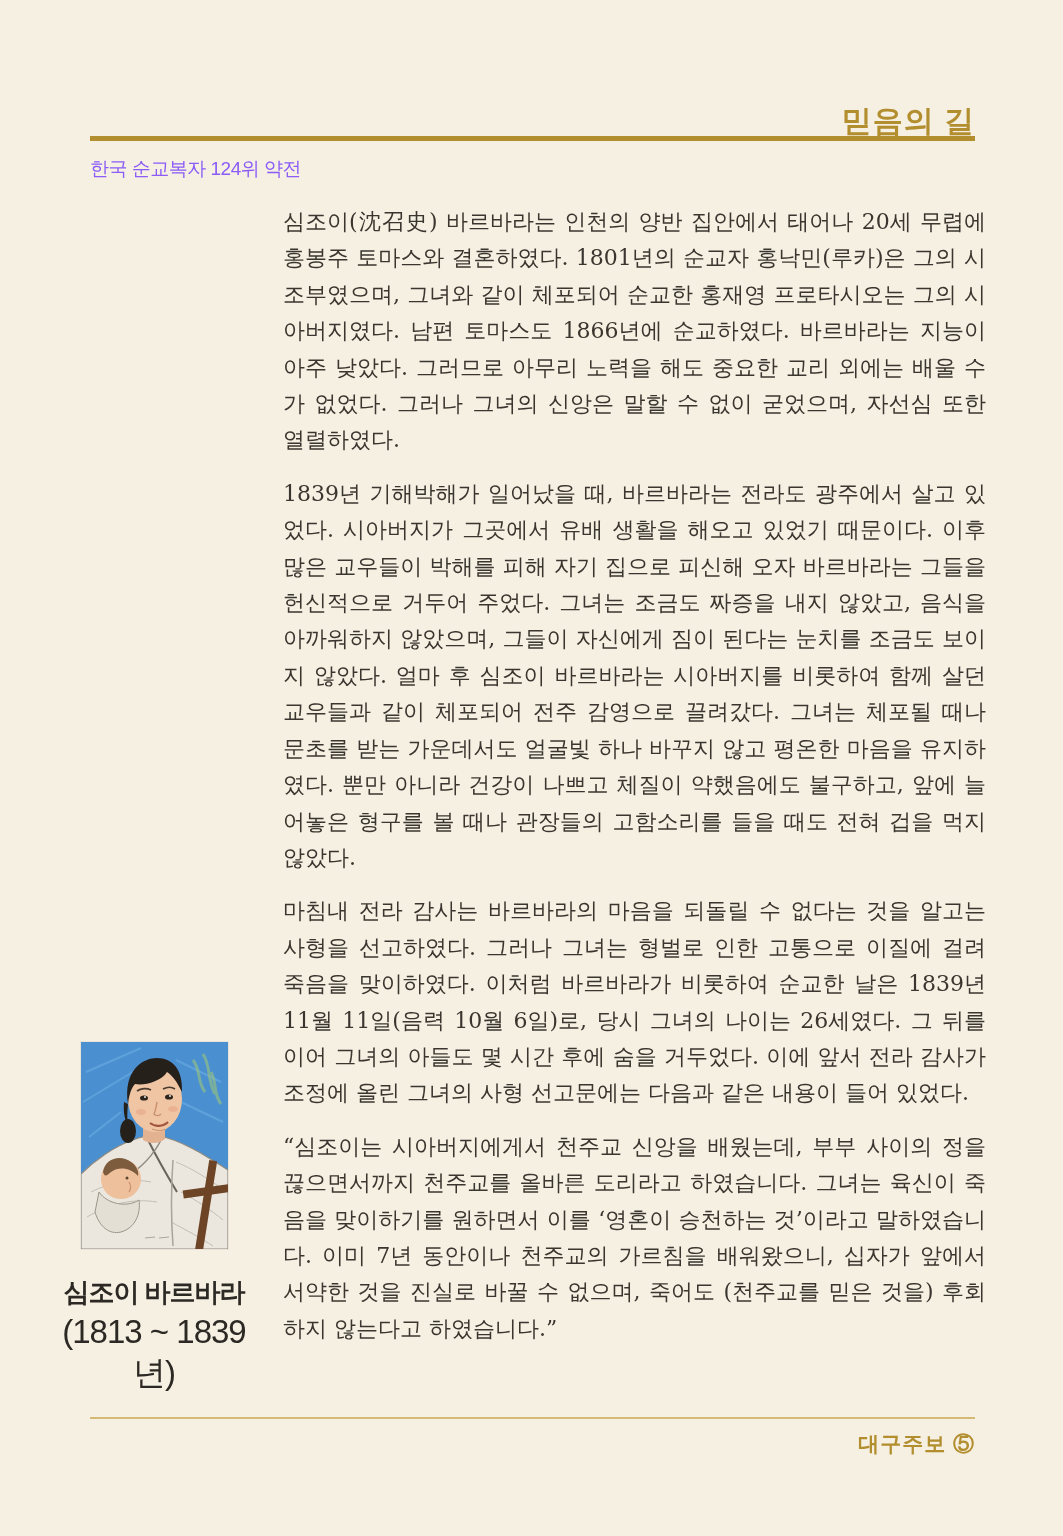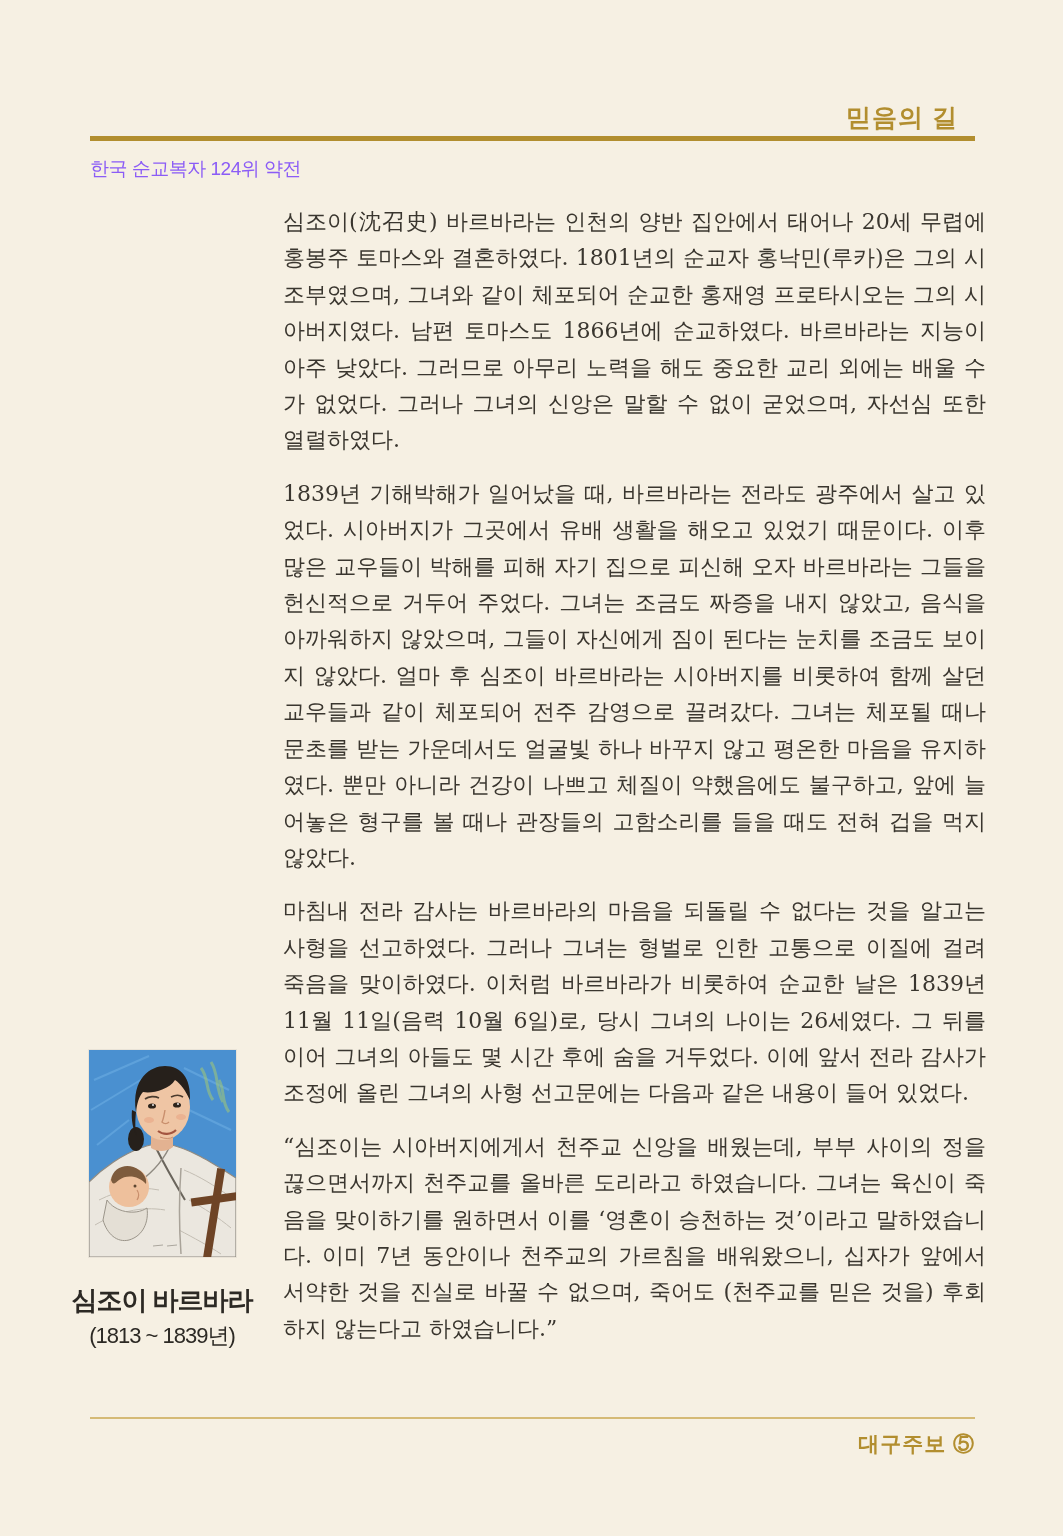--- a/index.html
+++ b/index.html
@@ -9,22 +9,22 @@
   }
   .page{
     position:relative;
     width:1063px;height:1536px;
     margin:0 auto;
     background:#f6f0e3;
     overflow:hidden;
   }
   
   .header-title{
-    position:absolute;top:101px;right:105px;
-    font-size:25px;font-weight:bold;
+    position:absolute;top:101px;right:88px;
+    font-size:30px;font-weight:bold;
     color:#b28e2f;letter-spacing:1px;
   }
   .header-rule{
     position:absolute;top:136px;left:90px;width:885px;height:5px;
     background:#b28e2f;
   }
   .section-label{
     position:absolute;top:156px;left:90px;
     font-size:19px;color:#8b5cf6;letter-spacing:-0.5px;
   }
@@ -47,21 +47,21 @@
     width:147px;height:207px;margin:0 auto;
     display:block;
     box-shadow:0 0 0 1px rgba(0,0,0,0.05);
   }
   .figure-caption-name{
     margin-top:26px;
     font-size:26px;font-weight:bold;color:#2c2924;letter-spacing:-1px;
   }
   .figure-caption-years{
     margin-top:3px;
-    font-size:22px;color:#2c2924;letter-spacing:-1px;
+    font-size:33px;color:#2c2924;letter-spacing:-1px;
   }
   
   .footer-rule{
     position:absolute;top:1417px;left:90px;width:885px;height:2px;
     background:#d5ba76;
   }
   .footer-text{
     position:absolute;top:1430px;right:88px;
     font-size:21px;color:#b28e2f;font-weight:bold;letter-spacing:1px;text-align:right;
   }
@@ -76,21 +76,21 @@
   <div class="section-label">한국 순교복자 124위 약전</div>
 
   <main class="text-col">
     <p>심조이(沈召史) 바르바라는 인천의 양반 집안에서 태어나 20세 무렵에 홍봉주 토마스와 결혼하였다. 1801년의 순교자 홍낙민(루카)은 그의 시조부였으며, 그녀와 같이 체포되어 순교한 홍재영 프로타시오는 그의 시아버지였다. 남편 토마스도 1866년에 순교하였다. 바르바라는 지능이 아주 낮았다. 그러므로 아무리 노력을 해도 중요한 교리 외에는 배울 수가 없었다. 그러나 그녀의 신앙은 말할 수 없이 굳었으며, 자선심 또한 열렬하였다.</p>
     <p>1839년 기해박해가 일어났을 때, 바르바라는 전라도 광주에서 살고 있었다. 시아버지가 그곳에서 유배 생활을 해오고 있었기 때문이다. 이후 많은 교우들이 박해를 피해 자기 집으로 피신해 오자 바르바라는 그들을 헌신적으로 거두어 주었다. 그녀는 조금도 짜증을 내지 않았고, 음식을 아까워하지 않았으며, 그들이 자신에게 짐이 된다는 눈치를 조금도 보이지 않았다. 얼마 후 심조이 바르바라는 시아버지를 비롯하여 함께 살던 교우들과 같이 체포되어 전주 감영으로 끌려갔다. 그녀는 체포될 때나 문초를 받는 가운데서도 얼굴빛 하나 바꾸지 않고 평온한 마음을 유지하였다. 뿐만 아니라 건강이 나쁘고 체질이 약했음에도 불구하고, 앞에 늘어놓은 형구를 볼 때나 관장들의 고함소리를 들을 때도 전혀 겁을 먹지 않았다.</p>
     <p>마침내 전라 감사는 바르바라의 마음을 되돌릴 수 없다는 것을 알고는 사형을 선고하였다. 그러나 그녀는 형벌로 인한 고통으로 이질에 걸려 죽음을 맞이하였다. 이처럼 바르바라가 비롯하여 순교한 날은 1839년 11월 11일(음력 10월 6일)로, 당시 그녀의 나이는 26세였다. 그 뒤를 이어 그녀의 아들도 몇 시간 후에 숨을 거두었다. 이에 앞서 전라 감사가 조정에 올린 그녀의 사형 선고문에는 다음과 같은 내용이 들어 있었다.</p>
     <p>“심조이는 시아버지에게서 천주교 신앙을 배웠는데, 부부 사이의 정을 끊으면서까지 천주교를 올바른 도리라고 하였습니다. 그녀는 육신이 죽음을 맞이하기를 원하면서 이를 ‘영혼이 승천하는 것’이라고 말하였습니다. 이미 7년 동안이나 천주교의 가르침을 배워왔으니, 십자가 앞에서 서약한 것을 진실로 바꿀 수 없으며, 죽어도 (천주교를 믿은 것을) 후회하지 않는다고 하였습니다.”</p>
 
   </main>
 
-  <figure class="figure-block" style="margin:12px;">
+  <figure class="figure-block" style="margin:4px;">
     <svg class="portrait-frame" viewBox="0 0 147 207" xmlns="http://www.w3.org/2000/svg">
 
       <rect x="0" y="0" width="147" height="207" fill="#4a90d0"></rect>
       <g stroke="#6fb0e4" stroke-width="2" opacity="0.55">
         <path d="M5,30 L60,6" fill="none"></path>
         <path d="M2,60 L55,28" fill="none"></path>
         <path d="M8,95 L40,70" fill="none"></path>
         <path d="M95,18 L140,40" fill="none"></path>
         <path d="M100,60 L142,80" fill="none"></path>
       </g>

